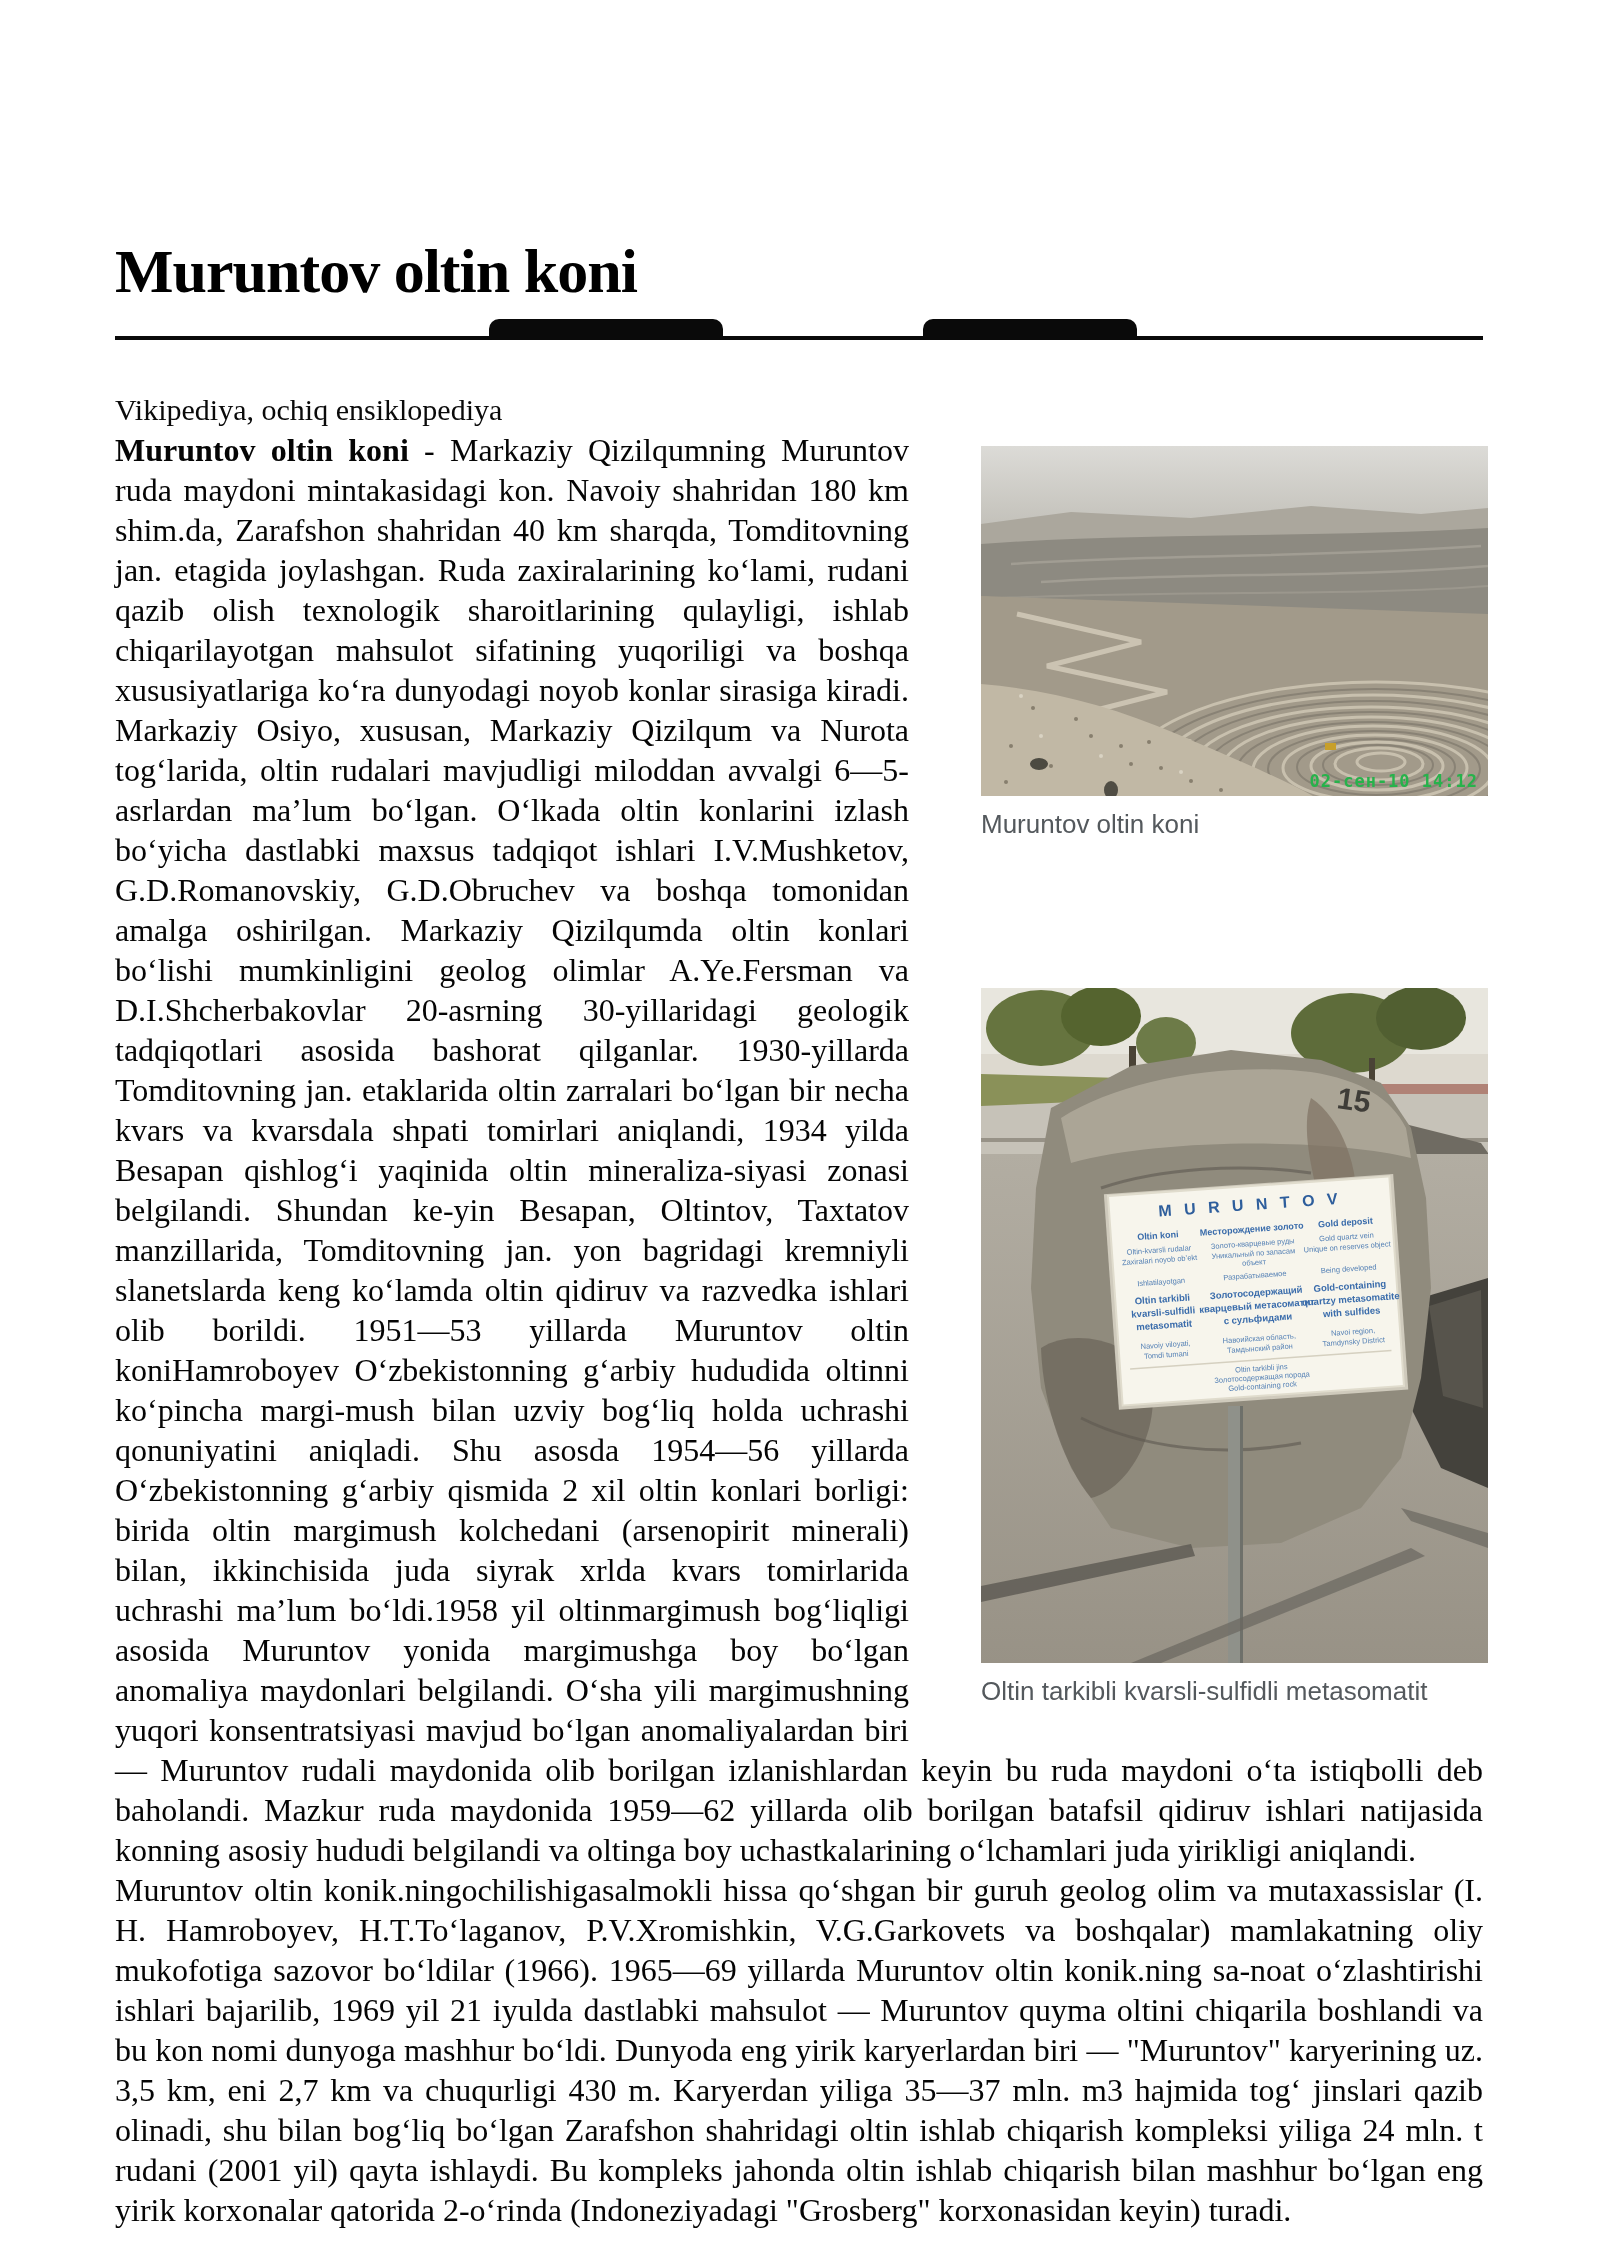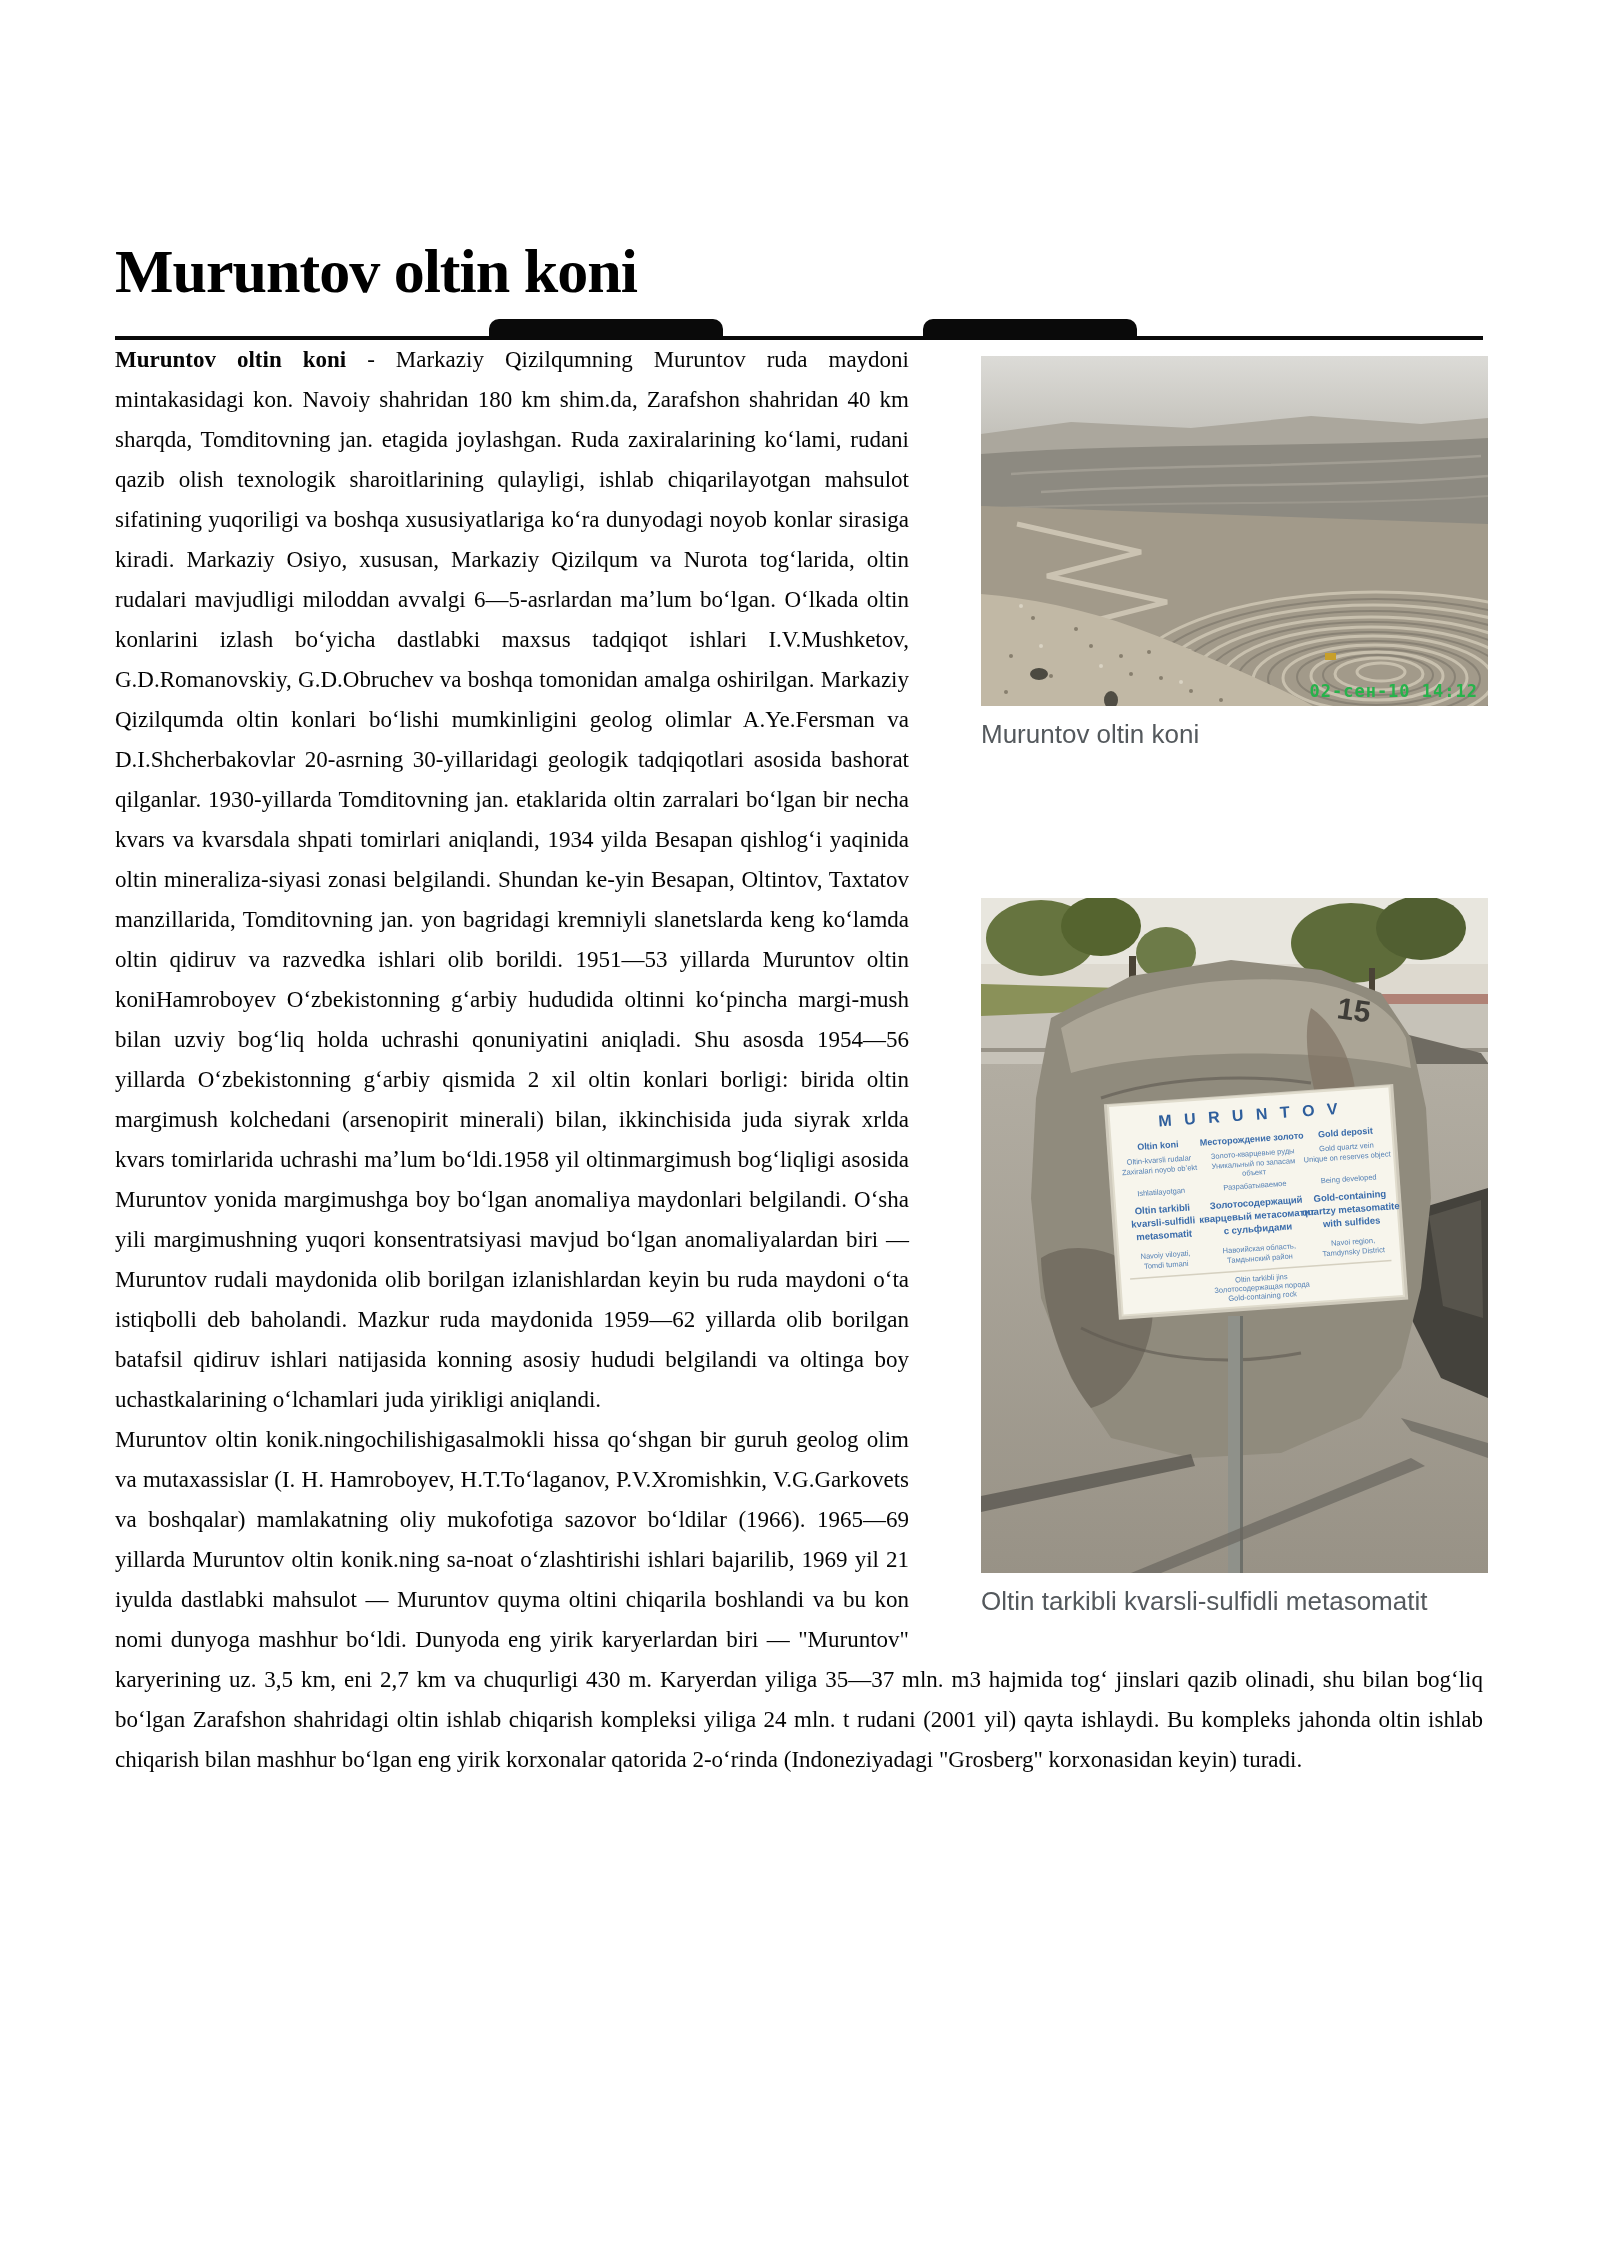--- a/index.html
+++ b/index.html
@@ -43,21 +43,21 @@
   .fig2 { margin-top: 116px; }
   figcaption {
     margin-top: 12px;
     font-family: "Liberation Sans", "DejaVu Sans", sans-serif;
     font-size: 26px; line-height: 32px;
     color: #54595d;
   }
 
   p.body {
     margin: 0;
-    font-size: 23px; line-height: 40px;
+    font-size: 32px; line-height: 40px;
     text-align: justify;
     color: #050505;
   }
   p.body.second { }
   p.body b { font-weight: 700; }
 
   .sign-txt { font-family: "Liberation Sans", "DejaVu Sans", sans-serif; }
   .stamp-txt { font-family: "DejaVu Sans Mono", monospace; font-weight: bold; }
 </style>
 </head>
@@ -65,20 +65,21 @@
 
 <div class="page">
 
   <h1 class="title">Muruntov oltin koni</h1>
 
   <div class="title-rule">
     <div class="rule-bar b1"></div>
     <div class="rule-bar b2"></div>
   </div>
 
+  <div class="subtitle">Vikipediya, ochiq ensiklopediya</div>
 
   <div class="content">
 
     <div class="figcol">
 
       <figure class="fig1">
         <svg viewBox="0 0 507 350" width="507" height="350" role="img">
           <defs>
             <linearGradient id="sky1" x1="0" y1="0" x2="0" y2="1">
               <stop offset="0" stop-color="#dcdbd7"></stop>

